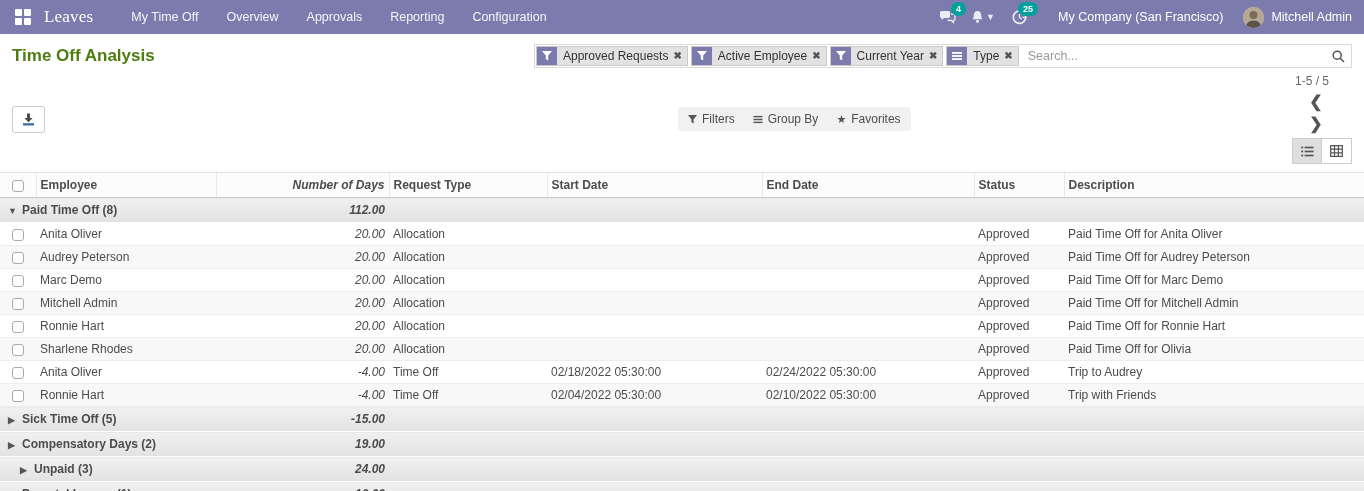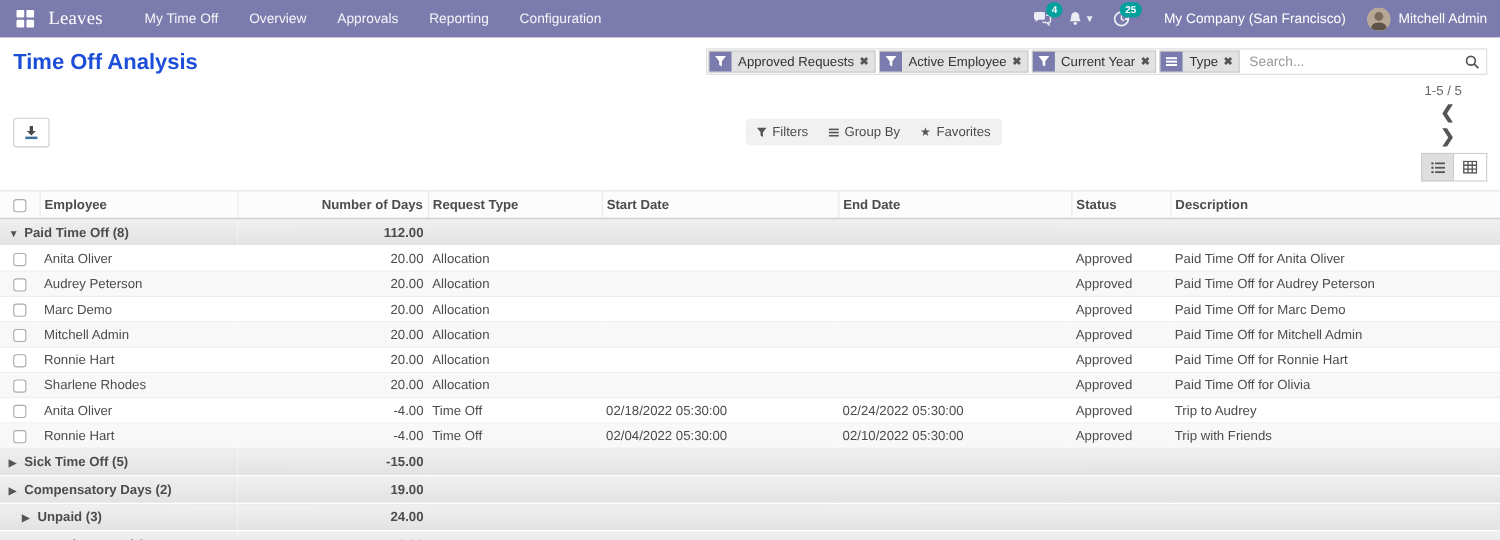--- a/index.html
+++ b/index.html
@@ -24,22 +24,22 @@
   .badge{position:absolute;top:-3px;right:-6px;background:var(--badge);color:#fff;
     font-size:9px;line-height:1;padding:2.5px 5px;border-radius:8px;font-weight:bold;}
   .caret{font-size:9px;margin-left:2px;color:rgba(255,255,255,.85);}
   .company{margin:0 10px 0 16px;cursor:pointer;}
   .user{display:flex;align-items:center;gap:7px;cursor:pointer;}
   .avatar{width:21px;height:21px;border-radius:50%;background:#cdbfae;overflow:hidden;
     display:flex;align-items:flex-end;justify-content:center;}
   
   .cp{padding:10px 0 0 0;}
   .cp-top{display:flex;align-items:flex-start;padding:0 12px;}
-  .view-title{font-size:20px;color:#1d4ed8;margin-top:2px;}
-  .searchbar{margin-left:auto;width:710px;height:24px;border:1px solid #dadada;background:#fff;
+  .view-title{font-size:17px;color:#4d7c0f;margin-top:2px;}
+  .searchbar{margin-left:auto;width:818px;height:24px;border:1px solid #dadada;background:#fff;
     display:flex;align-items:center;padding:1px;}
   .facet{display:flex;align-items:stretch;height:20px;margin-right:3px;cursor:pointer;
     border:1px solid #c9c9c9;background:#e2e2e2;}
   .facet-icn{width:20px;background:var(--accent);display:flex;align-items:center;justify-content:center;}
   .facet-label{font-size:12px;color:#333;padding:2px 4px 0 6px;white-space:nowrap;}
   .facet-x{font-size:10px;color:#555;padding:3px 5px 0 1px;font-weight:bold;cursor:pointer;}
   .search-input{flex:1;border:none;outline:none;font-size:12.5px;color:#333;
     font-family:"Liberation Sans",sans-serif;padding:0 6px;}
   .search-input::placeholder{color:#9a9a9a;}
   .mag{width:24px;display:flex;align-items:center;justify-content:center;cursor:pointer;}
@@ -57,21 +57,21 @@
   .sw-btn{width:30px;height:26px;border:1px solid #ccc;background:#fff;display:flex;
     align-items:center;justify-content:center;cursor:pointer;}
   .sw-btn.active{background:#dedede;}
   .sw-btn + .sw-btn{border-left:none;}
   
   table{border-collapse:collapse;width:1364px;table-layout:fixed;font-size:12px;}
   thead th{font-weight:bold;color:var(--text);text-align:left;padding:5px 4px;
     border-top:1px solid #e3e3e3;border-bottom:1px solid #c9c9c9;background:#fcfcfc;
     border-left:1px solid #e8e8e8;cursor:pointer;white-space:nowrap;overflow:hidden;}
   thead th:first-child{border-left:none;}
-  th.num,td.num{text-align:right;}
+  th.num,td.num{text-align:right;font-style:italic;}
   td{padding:4px 4px;white-space:nowrap;overflow:hidden;color:var(--text);}
   tr.data-row{height:22px;cursor:pointer;}
   tr.data-row td{border-bottom:1px solid #ededed;}
   tr.data-row:nth-child(odd) td{background:#f8f8f8;}
   tr.group-row{height:25px;cursor:pointer;}
   tr.group-row td{background:linear-gradient(to bottom,#f0f0f0,#e2e2e2);
     border-bottom:1px solid #fff;border-top:1px solid #fff;font-weight:bold;}
   tr.total-row td{background:#efefef;border-top:1px solid #dcdcdc;border-bottom:1px solid #d6d6d6;}
   tr.total-row{height:24px;}
   .g-caret{display:inline-block;width:14px;font-size:10px;color:#555;}

